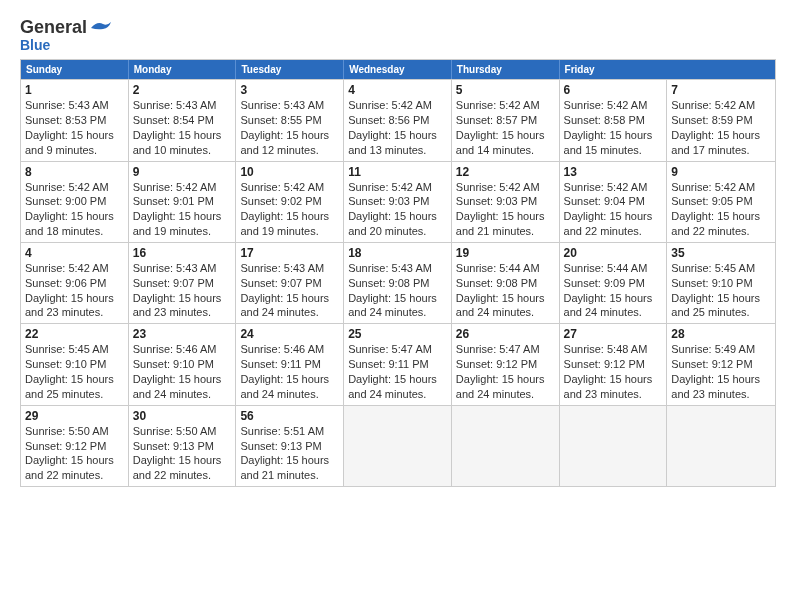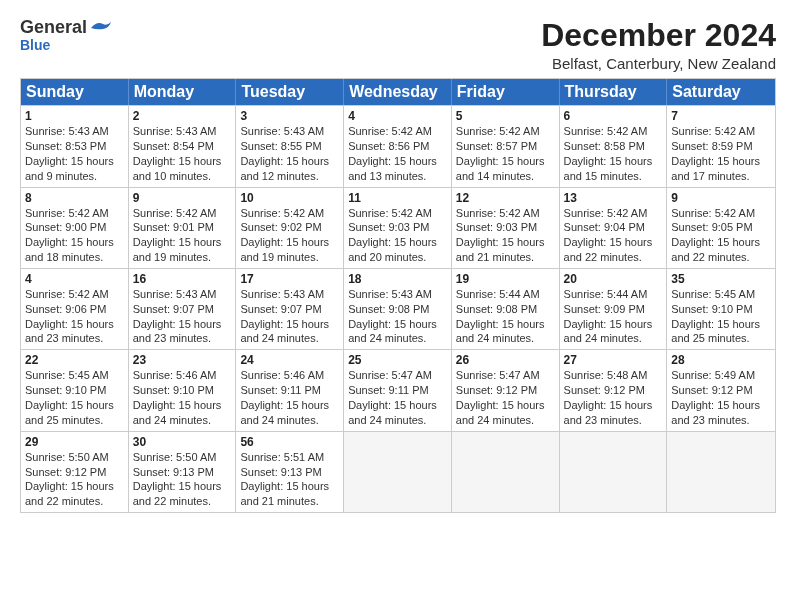--- a/index.html
+++ b/index.html
@@ -54,21 +54,21 @@
       border: 1px solid #ccc;
     }
     .cal-header-row {
       display: grid;
       grid-template-columns: repeat(7, 1fr);
       background: #2a6bbd;
     }
     .cal-header-cell {
       color: #fff;
       font-weight: bold;
-      font-size: 16px;
+      font-size: 10px;
       padding: 4px 5px;
       border-right: 1px solid #5a8fd4;
       text-align: left;
     }
     .cal-header-cell:last-child { border-right: none; }
     .cal-body {
       flex: 1;
       display: flex;
       flex-direction: column;
     }
@@ -111,35 +111,30 @@
         <div>
           <div style="font-size:18px;font-weight:bold;color:#333;line-height:1.1;">
             <span style="color:#333;">General</span><svg width="22" height="16" viewBox="0 0 22 16" style="vertical-align:middle;margin-left:2px;">
                 <path d="M2 8 Q8 1 14 4 Q18 6 22 2 Q20 8 14 9 Q8 10 2 8Z" fill="#2a6bbd"></path>
               </svg>
           </div>
           <div style="font-size:14px;font-weight:bold;color:#2a6bbd;line-height:1.1;">Blue</div>
         </div>
       </div>
     </div>
-    <div class="title-section">
-      <div class="main-title">December 2024</div>
-      <div class="subtitle">Belfast, Canterbury, New Zealand</div>
-    </div>
   </div>
 
   <div class="calendar">
     <div class="cal-header-row">
       <div class="cal-header-cell">Sunday</div>
       <div class="cal-header-cell">Monday</div>
       <div class="cal-header-cell">Tuesday</div>
       <div class="cal-header-cell">Wednesday</div>
+      <div class="cal-header-cell">Thursday</div>
       <div class="cal-header-cell">Friday</div>
-      <div class="cal-header-cell">Thursday</div>
-      <div class="cal-header-cell">Saturday</div>
     </div>
     <div class="cal-body">
 
       <div class="cal-week">
         <div class="cal-cell">
           <span class="day-num">1</span>
           <div class="day-info">Sunrise: 5:43 AM<br>Sunset: 8:53 PM<br>Daylight: 15 hours and 9 minutes.</div>
         </div>
         <div class="cal-cell">
           <span class="day-num">2</span>

